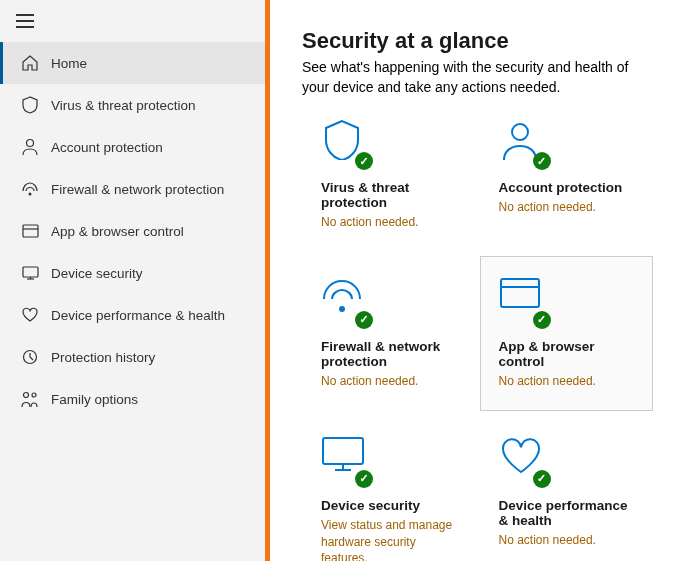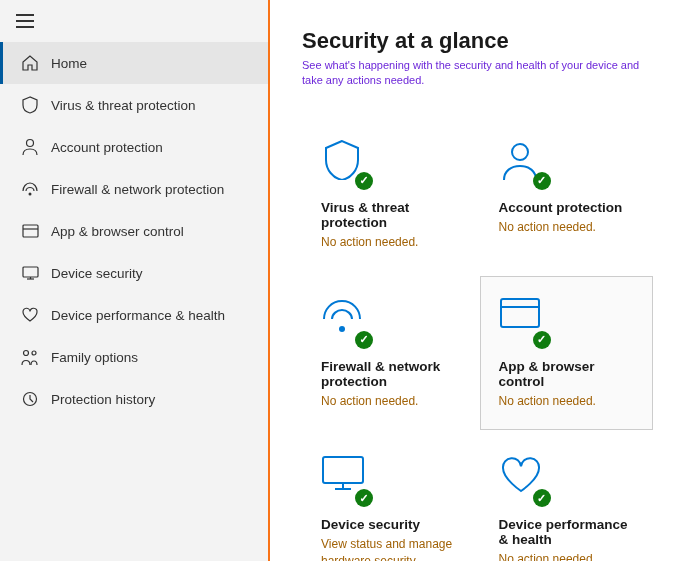--- a/index.html
+++ b/index.html
@@ -14,21 +14,21 @@
     }
 
     
     .sidebar {
       width: 270px;
       min-width: 270px;
       background: #f3f3f3;
       display: flex;
       flex-direction: column;
       height: 100%;
-      border-right: 2px solid #f97316;
+      border-right: 5px solid #f97316;
     }
 
     .hamburger {
       padding: 14px 16px;
       cursor: pointer;
     }
 
     .nav-item {
       display: flex;
       align-items: center;
@@ -67,23 +67,22 @@
     }
 
     .page-title {
       font-size: 22px;
       font-weight: 700;
       color: #1a1a1a;
       margin-bottom: 4px;
     }
 
     .page-subtitle {
-      font-size: 11px;
-      color: #6d28d9;
-      margin-bottom: 28px;
+      font-size: 14px;
+      color: #000000;
       line-height: 1.4;
     }
 
     .cards-grid {
       display: grid;
       grid-template-columns: 1fr 1fr;
       gap: 4px;
     }
 
     .card {
@@ -215,40 +214,40 @@
     <div class="nav-icon">
       <svg width="18" height="16" viewBox="0 0 18 16" fill="none">
         <path d="M9 14C9 14 2 9 2 5a3.5 3.5 0 017-0.5A3.5 3.5 0 0116 5c0 4-7 9-7 9z" stroke="#333" stroke-width="1.2" fill="none"></path>
       </svg>
     </div>
     <span>Device performance &amp; health</span>
   </div>
 
   <div class="nav-item">
     <div class="nav-icon">
+      <svg width="16" height="16" viewBox="0 0 16 16" fill="none">
+        <circle cx="8" cy="8" r="6.5" stroke="#333" stroke-width="1.2" fill="none"></circle>
+        <polyline points="8,4 8,8 11,11" stroke="#333" stroke-width="1.2" fill="none"></polyline>
+      </svg>
+    </div>
+    <span>Protection history</span>
+  </div>
+
+  <div class="nav-item">
+    <div class="nav-icon">
       <svg width="18" height="16" viewBox="0 0 18 16" fill="none">
         <circle cx="5" cy="4" r="2.5" stroke="#333" stroke-width="1.2" fill="none"></circle>
         <circle cx="13" cy="4" r="2" stroke="#333" stroke-width="1.2" fill="none"></circle>
         <path d="M1 16c0-3 2-4.5 4-4.5s4 1.5 4 4.5" stroke="#333" stroke-width="1.2" fill="none"></path>
         <path d="M10 16c0-2.5 1.5-4 3-4s3 1.5 3 4" stroke="#333" stroke-width="1.2" fill="none"></path>
       </svg>
     </div>
     <span>Family options</span>
   </div>
 
-  <div class="nav-item">
-    <div class="nav-icon">
-      <svg width="16" height="16" viewBox="0 0 16 16" fill="none">
-        <circle cx="8" cy="8" r="6.5" stroke="#333" stroke-width="1.2" fill="none"></circle>
-        <polyline points="8,4 8,8 11,11" stroke="#333" stroke-width="1.2" fill="none"></polyline>
-      </svg>
-    </div>
-    <span>Protection history</span>
-  </div>
-
 </div>
 
 <div class="main">
   <h1 class="page-title">Security at a glance</h1>
   <p class="page-subtitle">See what's happening with the security and health of your device
 and take any actions needed.</p>
 
   <div class="cards-grid">
 
     <div class="card">

